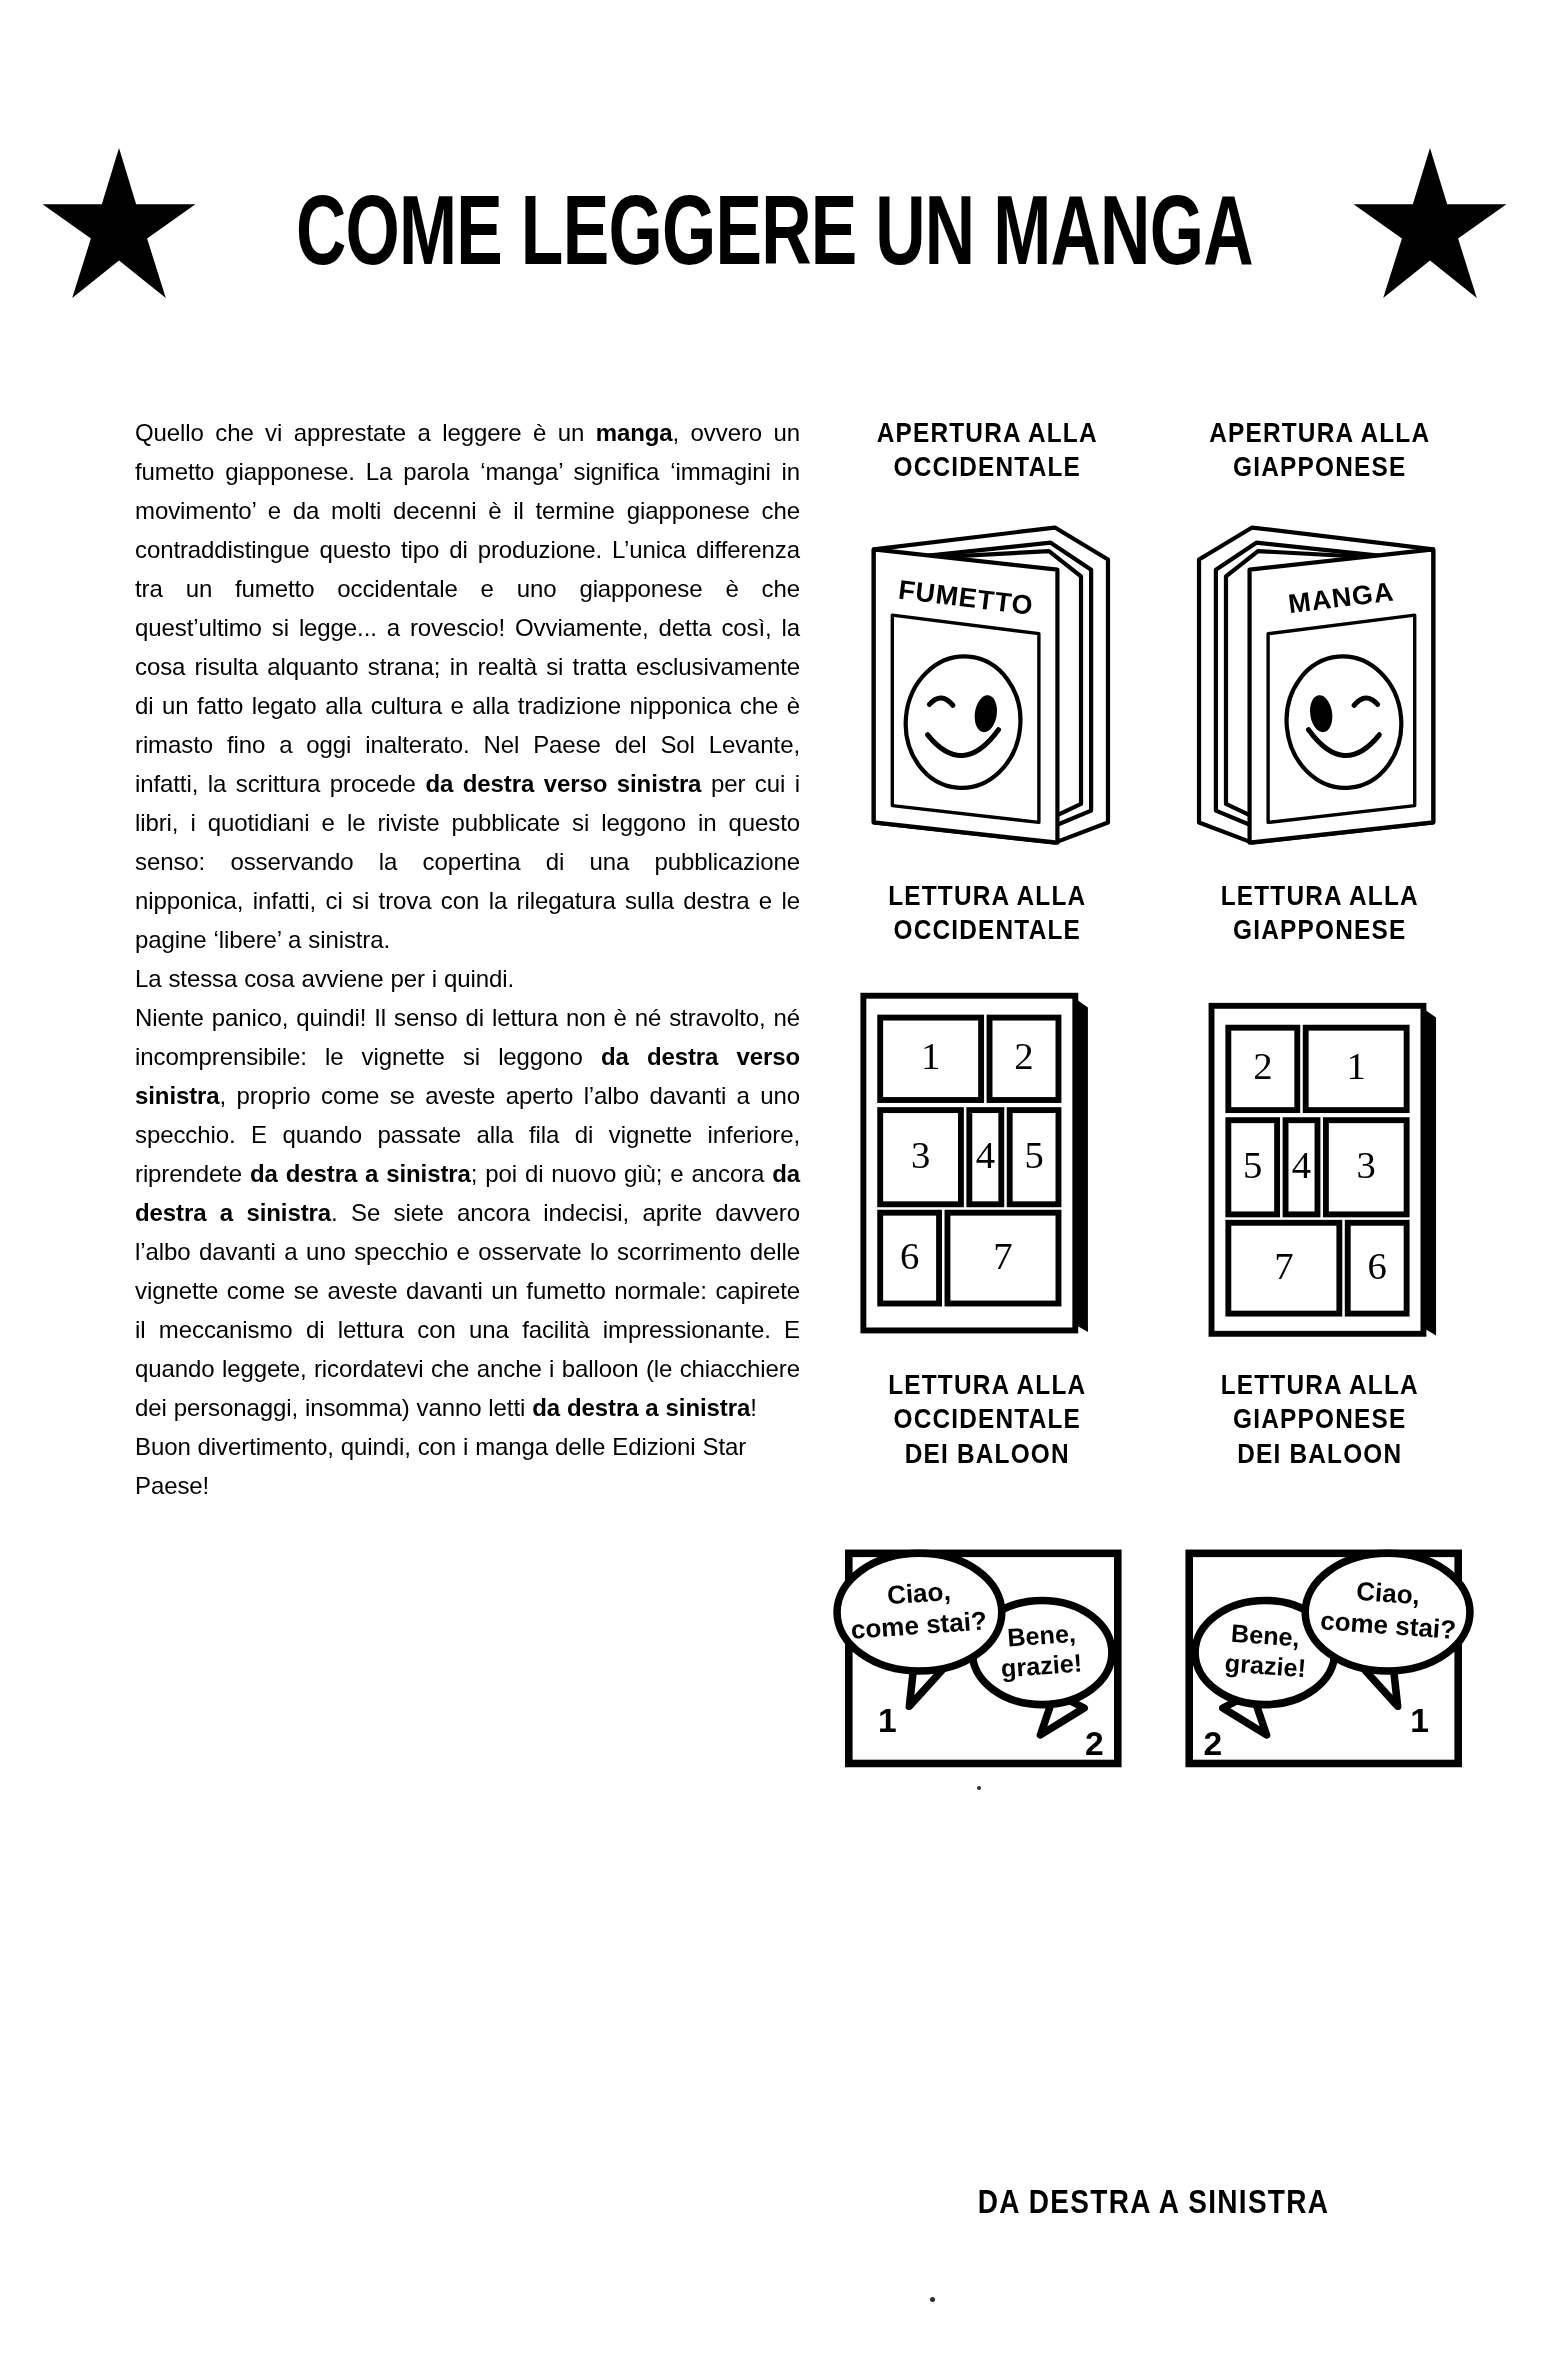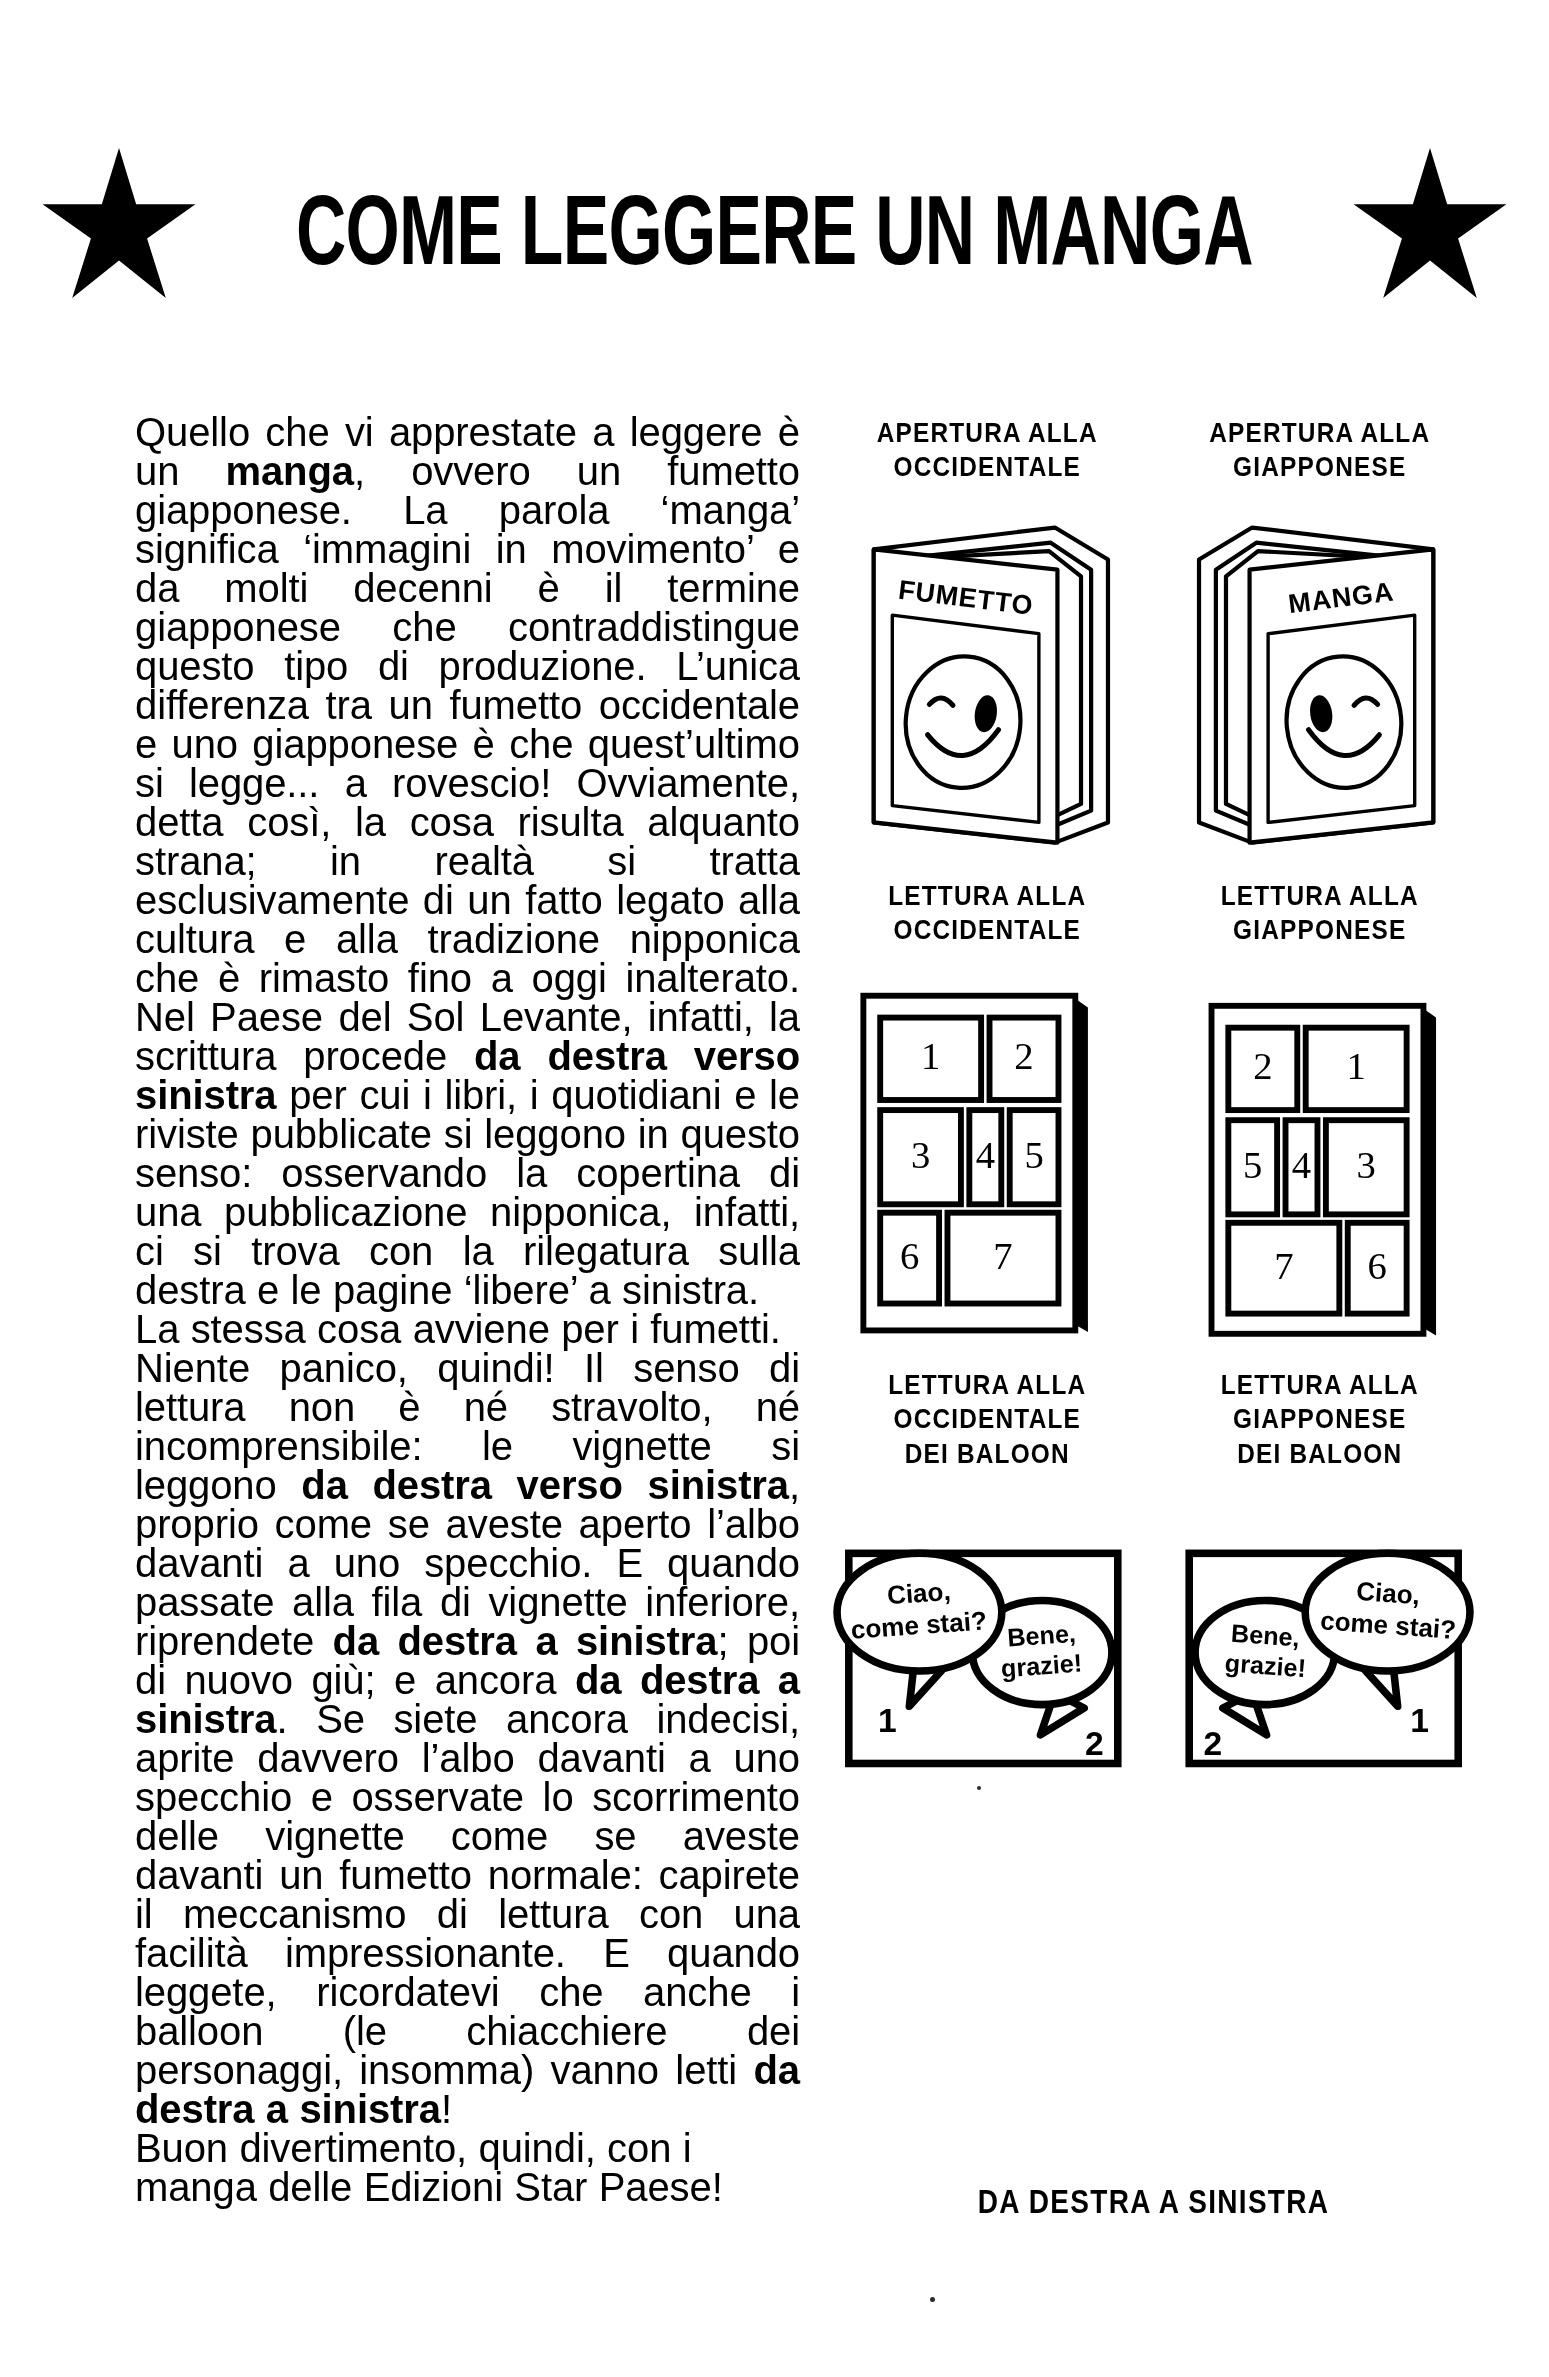--- a/index.html
+++ b/index.html
@@ -56,21 +56,21 @@
   #right-col {
     position: absolute;
     left: 821px;
     top: 413px;
     width: 665px;
   }
 
   
   .body-para {
     font-family: "Liberation Sans", sans-serif;
-    font-size: 40px;
+    font-size: 24px;
     line-height: 39px;
     text-align: justify;
     text-justify: inter-word;
     margin: 0;
     letter-spacing: -0.1px;
     word-spacing: 0.4px;
   }
   .body-para b { font-weight: bold; }
   .nojust { text-align: left; }
 
@@ -136,21 +136,21 @@
     <polygon points="50,2 61,38 99,38 68,60 80,98 50,74 20,98 32,60 1,38 39,38" fill="#000"></polygon>
   </svg>
   <div id="title-text">COME LEGGERE UN MANGA</div>
   <svg class="star" viewBox="0 0 100 100" aria-hidden="true">
     <polygon points="50,2 61,38 99,38 68,60 80,98 50,74 20,98 32,60 1,38 39,38" fill="#000"></polygon>
   </svg>
 </div>
 
 <div id="left-col">
   <p class="body-para"><span>Quello che vi apprestate a leggere è un </span><b>manga</b><span>, ovvero un fumetto giapponese. La parola ‘manga’ significa ‘immagini in movimento’ e da molti decenni è il termine giapponese che contraddistingue questo tipo di produzione. L’unica differenza tra un fumetto occidentale e uno giapponese è che quest’ultimo si legge... a rovescio! Ovviamente, detta così, la cosa risulta alquanto strana; in realtà si tratta esclusivamente di un fatto legato alla cultura e alla tradizione nipponica che è rimasto fino a oggi inalterato. Nel Paese del Sol Levante, infatti, la scrittura procede </span><b>da destra verso sinistra</b><span> per cui i libri, i quotidiani e le riviste pubblicate si leggono in questo senso: osservando la copertina di una pubblicazione nipponica, infatti, ci si trova con la rilegatura sulla destra e le pagine ‘libere’ a sinistra.</span></p>
-  <p class="body-para nojust"><span>La stessa cosa avviene per i fumetti.</span></p>
+  <p class="body-para nojust"><span>La stessa cosa avviene per i quindi.</span></p>
   <p class="body-para"><span>Niente panico, quindi! Il senso di lettura non è né stravolto, né incomprensibile: le vignette si leggono </span><b>da destra verso sinistra</b><span>, proprio come se aveste aperto l’albo davanti a uno specchio. E quando passate alla fila di vignette inferiore, riprendete </span><b>da destra a sinistra</b><span>; poi di nuovo giù; e ancora </span><b>da destra a sinistra</b><span>. Se siete ancora indecisi, aprite davvero l’albo davanti a uno specchio e osservate lo scorrimento delle vignette come se aveste davanti un fumetto normale: capirete il meccanismo di lettura con una facilità impressionante. E quando leggete, ricordatevi che anche i balloon (le chiacchiere dei personaggi, insomma) vanno letti </span><b>da destra a sinistra</b><span>!</span></p>
   <p class="body-para nojust"><span>Buon divertimento, quindi, con i manga delle Edizioni Star Paese!</span></p>
 </div>
 
 <div id="right-col">
 
   <div class="pair-heads" style="margin-top:1.7px;">
     <div>
       <div class="sec-head">
         <span class="ln">APERTURA ALLA</span>

